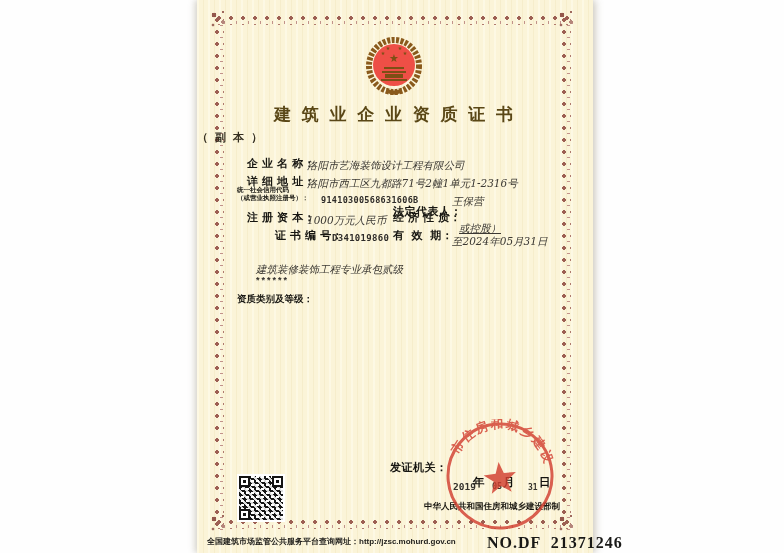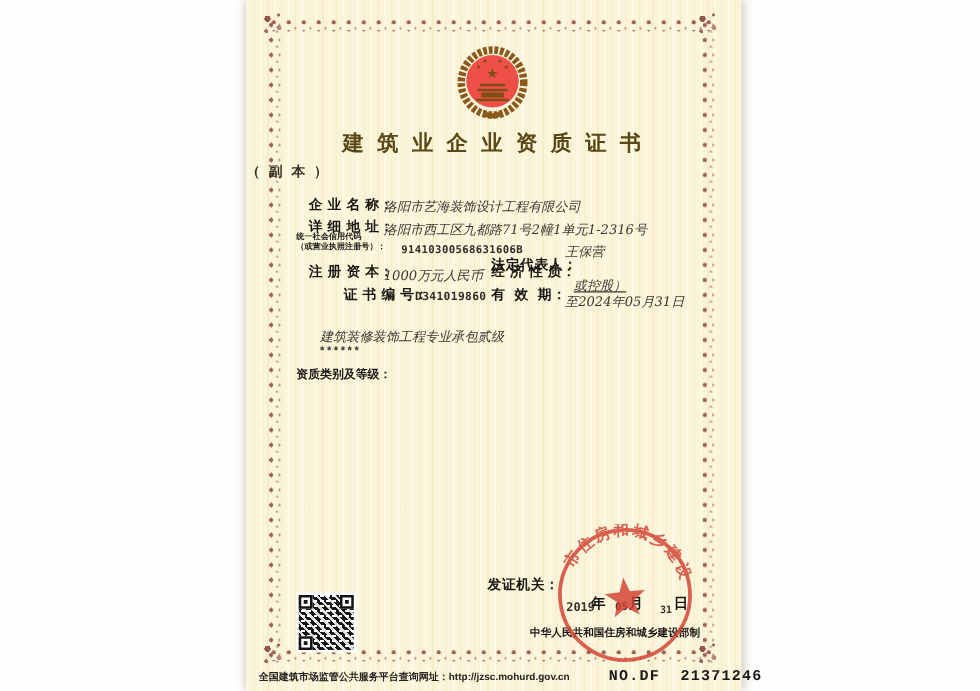--- a/index.html
+++ b/index.html
@@ -98,21 +98,21 @@
       repeating-linear-gradient(45deg, rgba(255,255,255,.85) 0 2px, rgba(0,0,0,0) 2px 5px),
       repeating-linear-gradient(0deg,  #161616 0 2px, rgba(0,0,0,0) 2px 4px),
       repeating-linear-gradient(90deg, #161616 0 2px, rgba(0,0,0,0) 2px 5px);
   }
   .qf{position:absolute;width:11px;height:11px;border:2px solid #141414;background:#fff;box-sizing:border-box;}
   .qf::after{content:"";position:absolute;left:2px;top:2px;width:3px;height:3px;background:#141414;}
   .qf-tl{left:2px;top:2px;} .qf-tr{right:2px;top:2px;} .qf-bl{left:2px;bottom:2px;}
 
   
   .f-query{position:absolute;left:10px;top:536px;font-weight:700;font-size:8px;color:#24231f;white-space:pre;}
-  .f-serial{position:absolute;left:290px;top:534px;font-family:Liberation Mono, monospace;font-weight:700;font-size:12px;letter-spacing:1px;color:#191917;white-space:pre;}
+  .f-serial{position:absolute;left:290px;top:534px;font-family:Liberation Serif, serif;font-weight:700;font-size:16px;letter-spacing:1px;color:#191917;white-space:pre;}
 </style>
 </head>
 <body>
 
 <div class="canvas">
   <div class="cert-page">
 
     <div class="lace lace-h top"></div>
     <div class="lace lace-h bottom"></div>
     <div class="lace lace-v left"></div>

